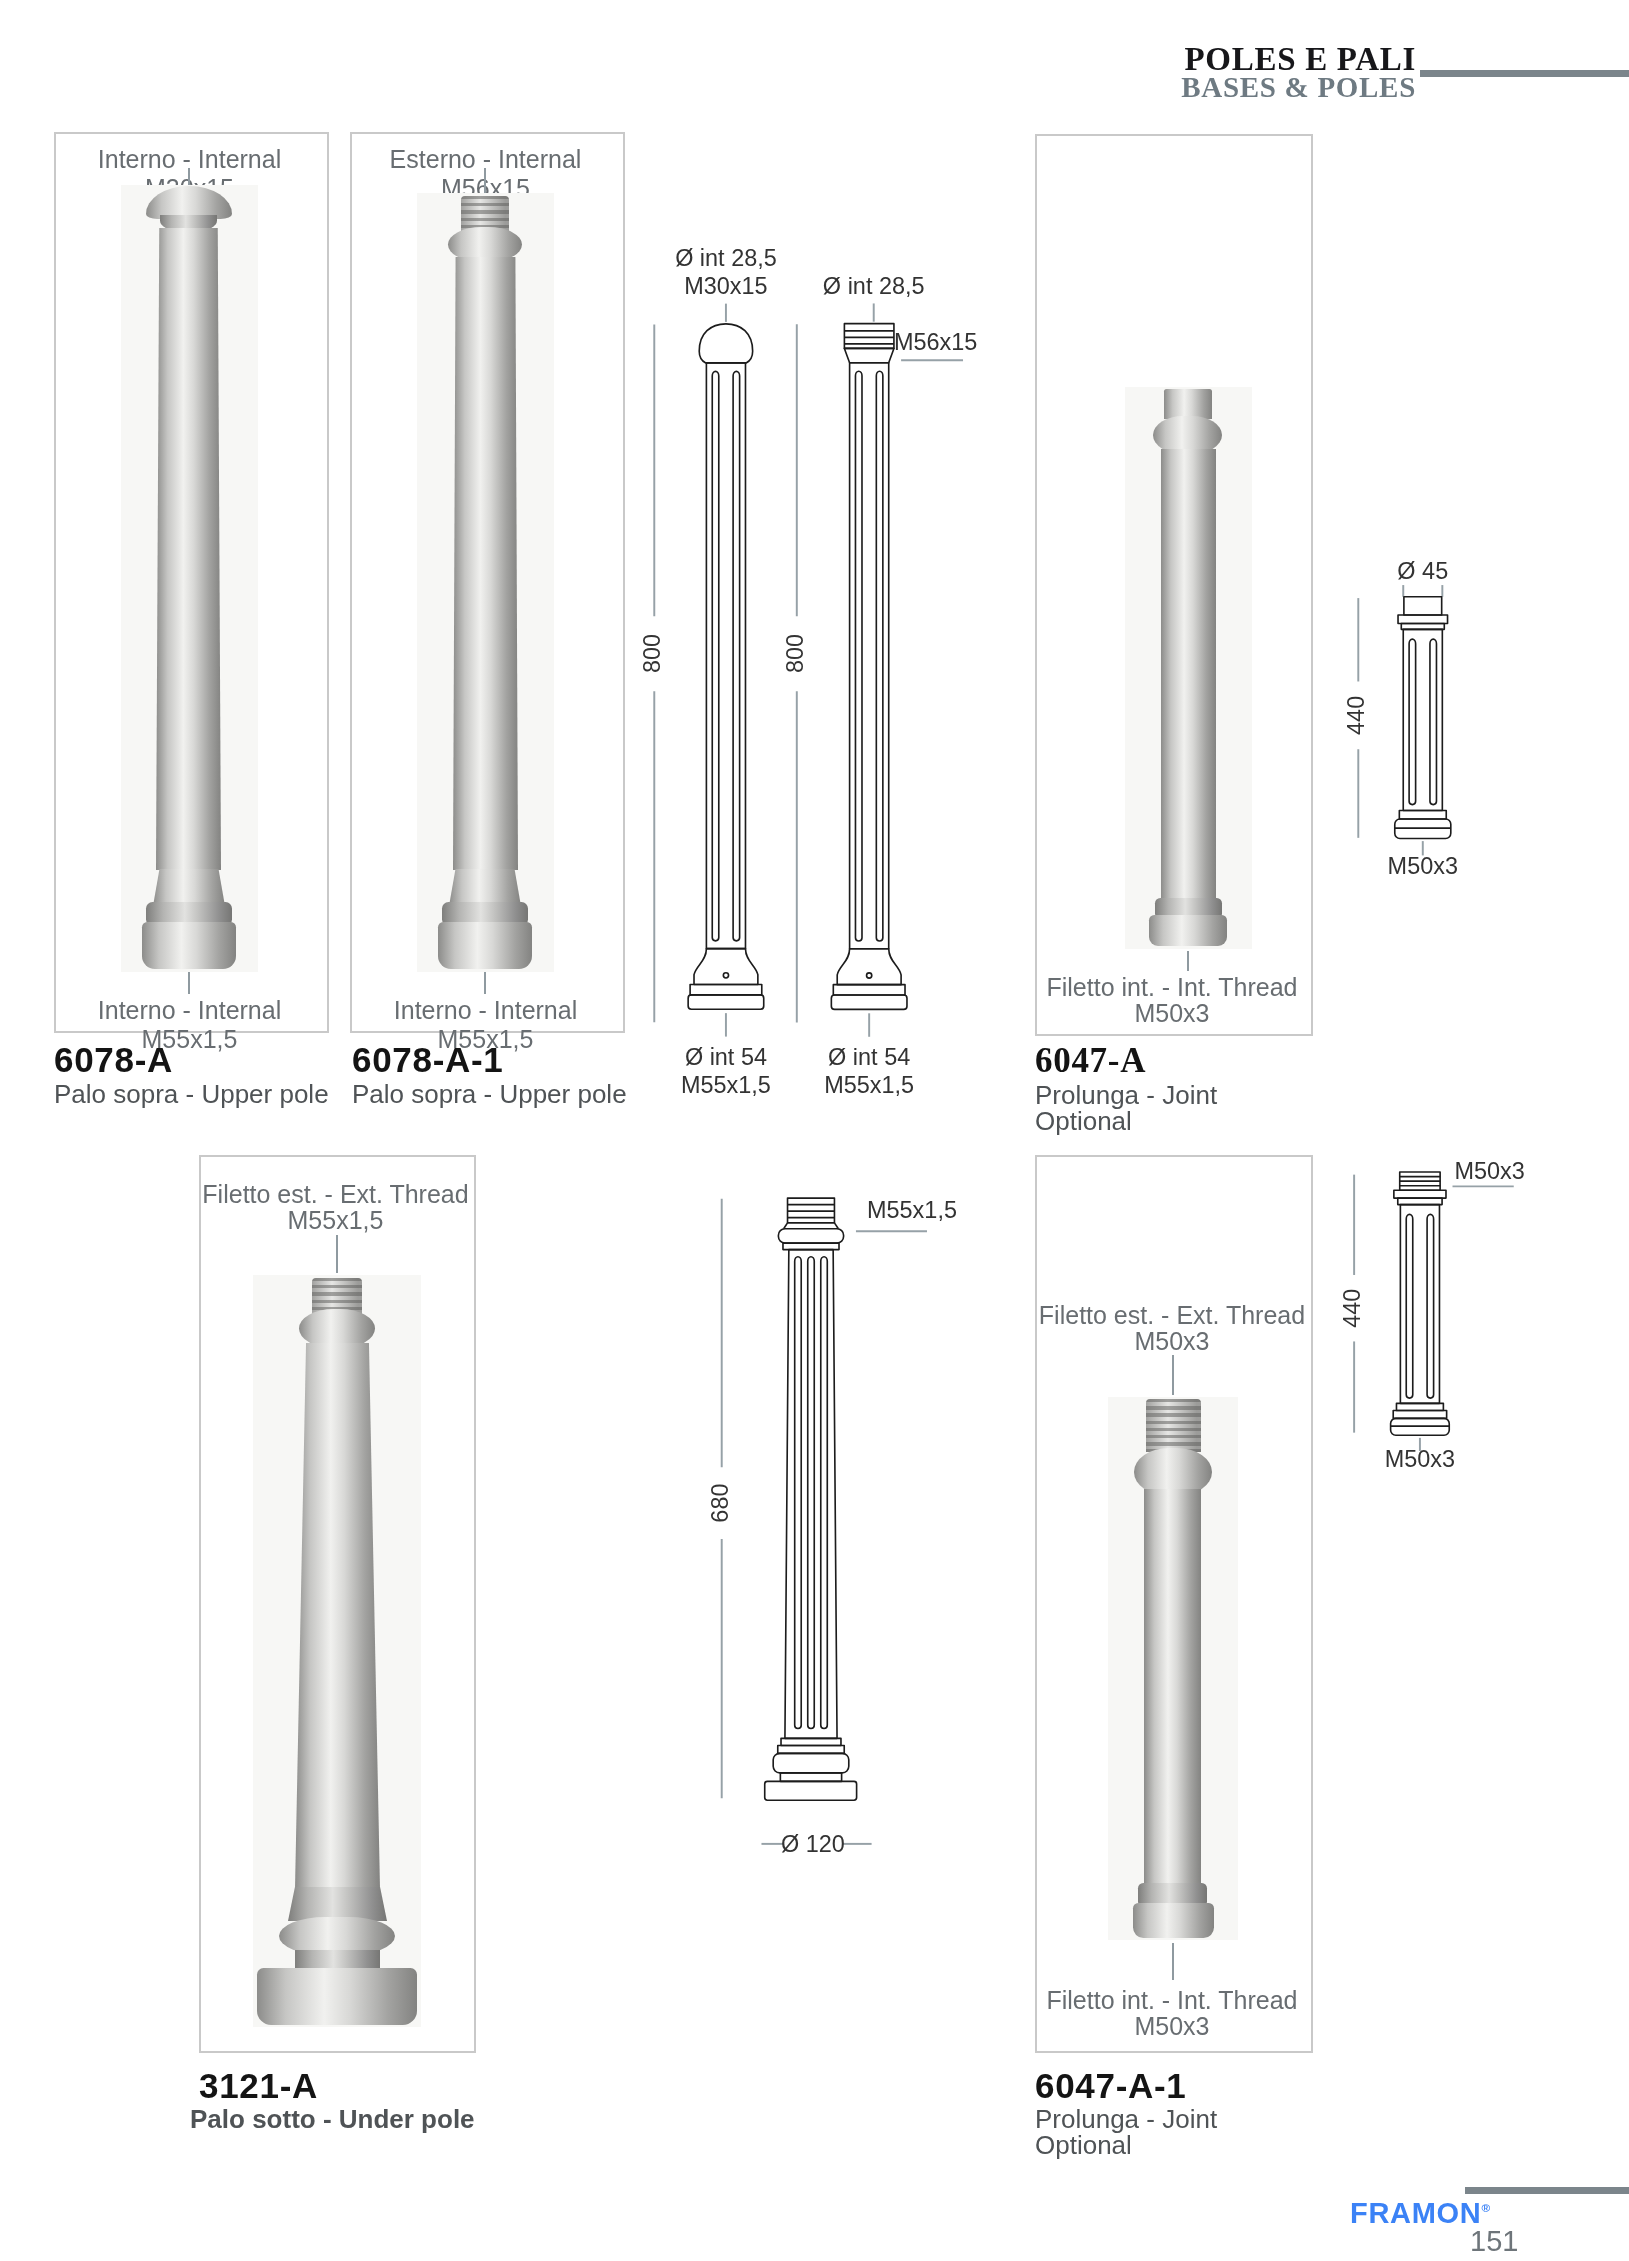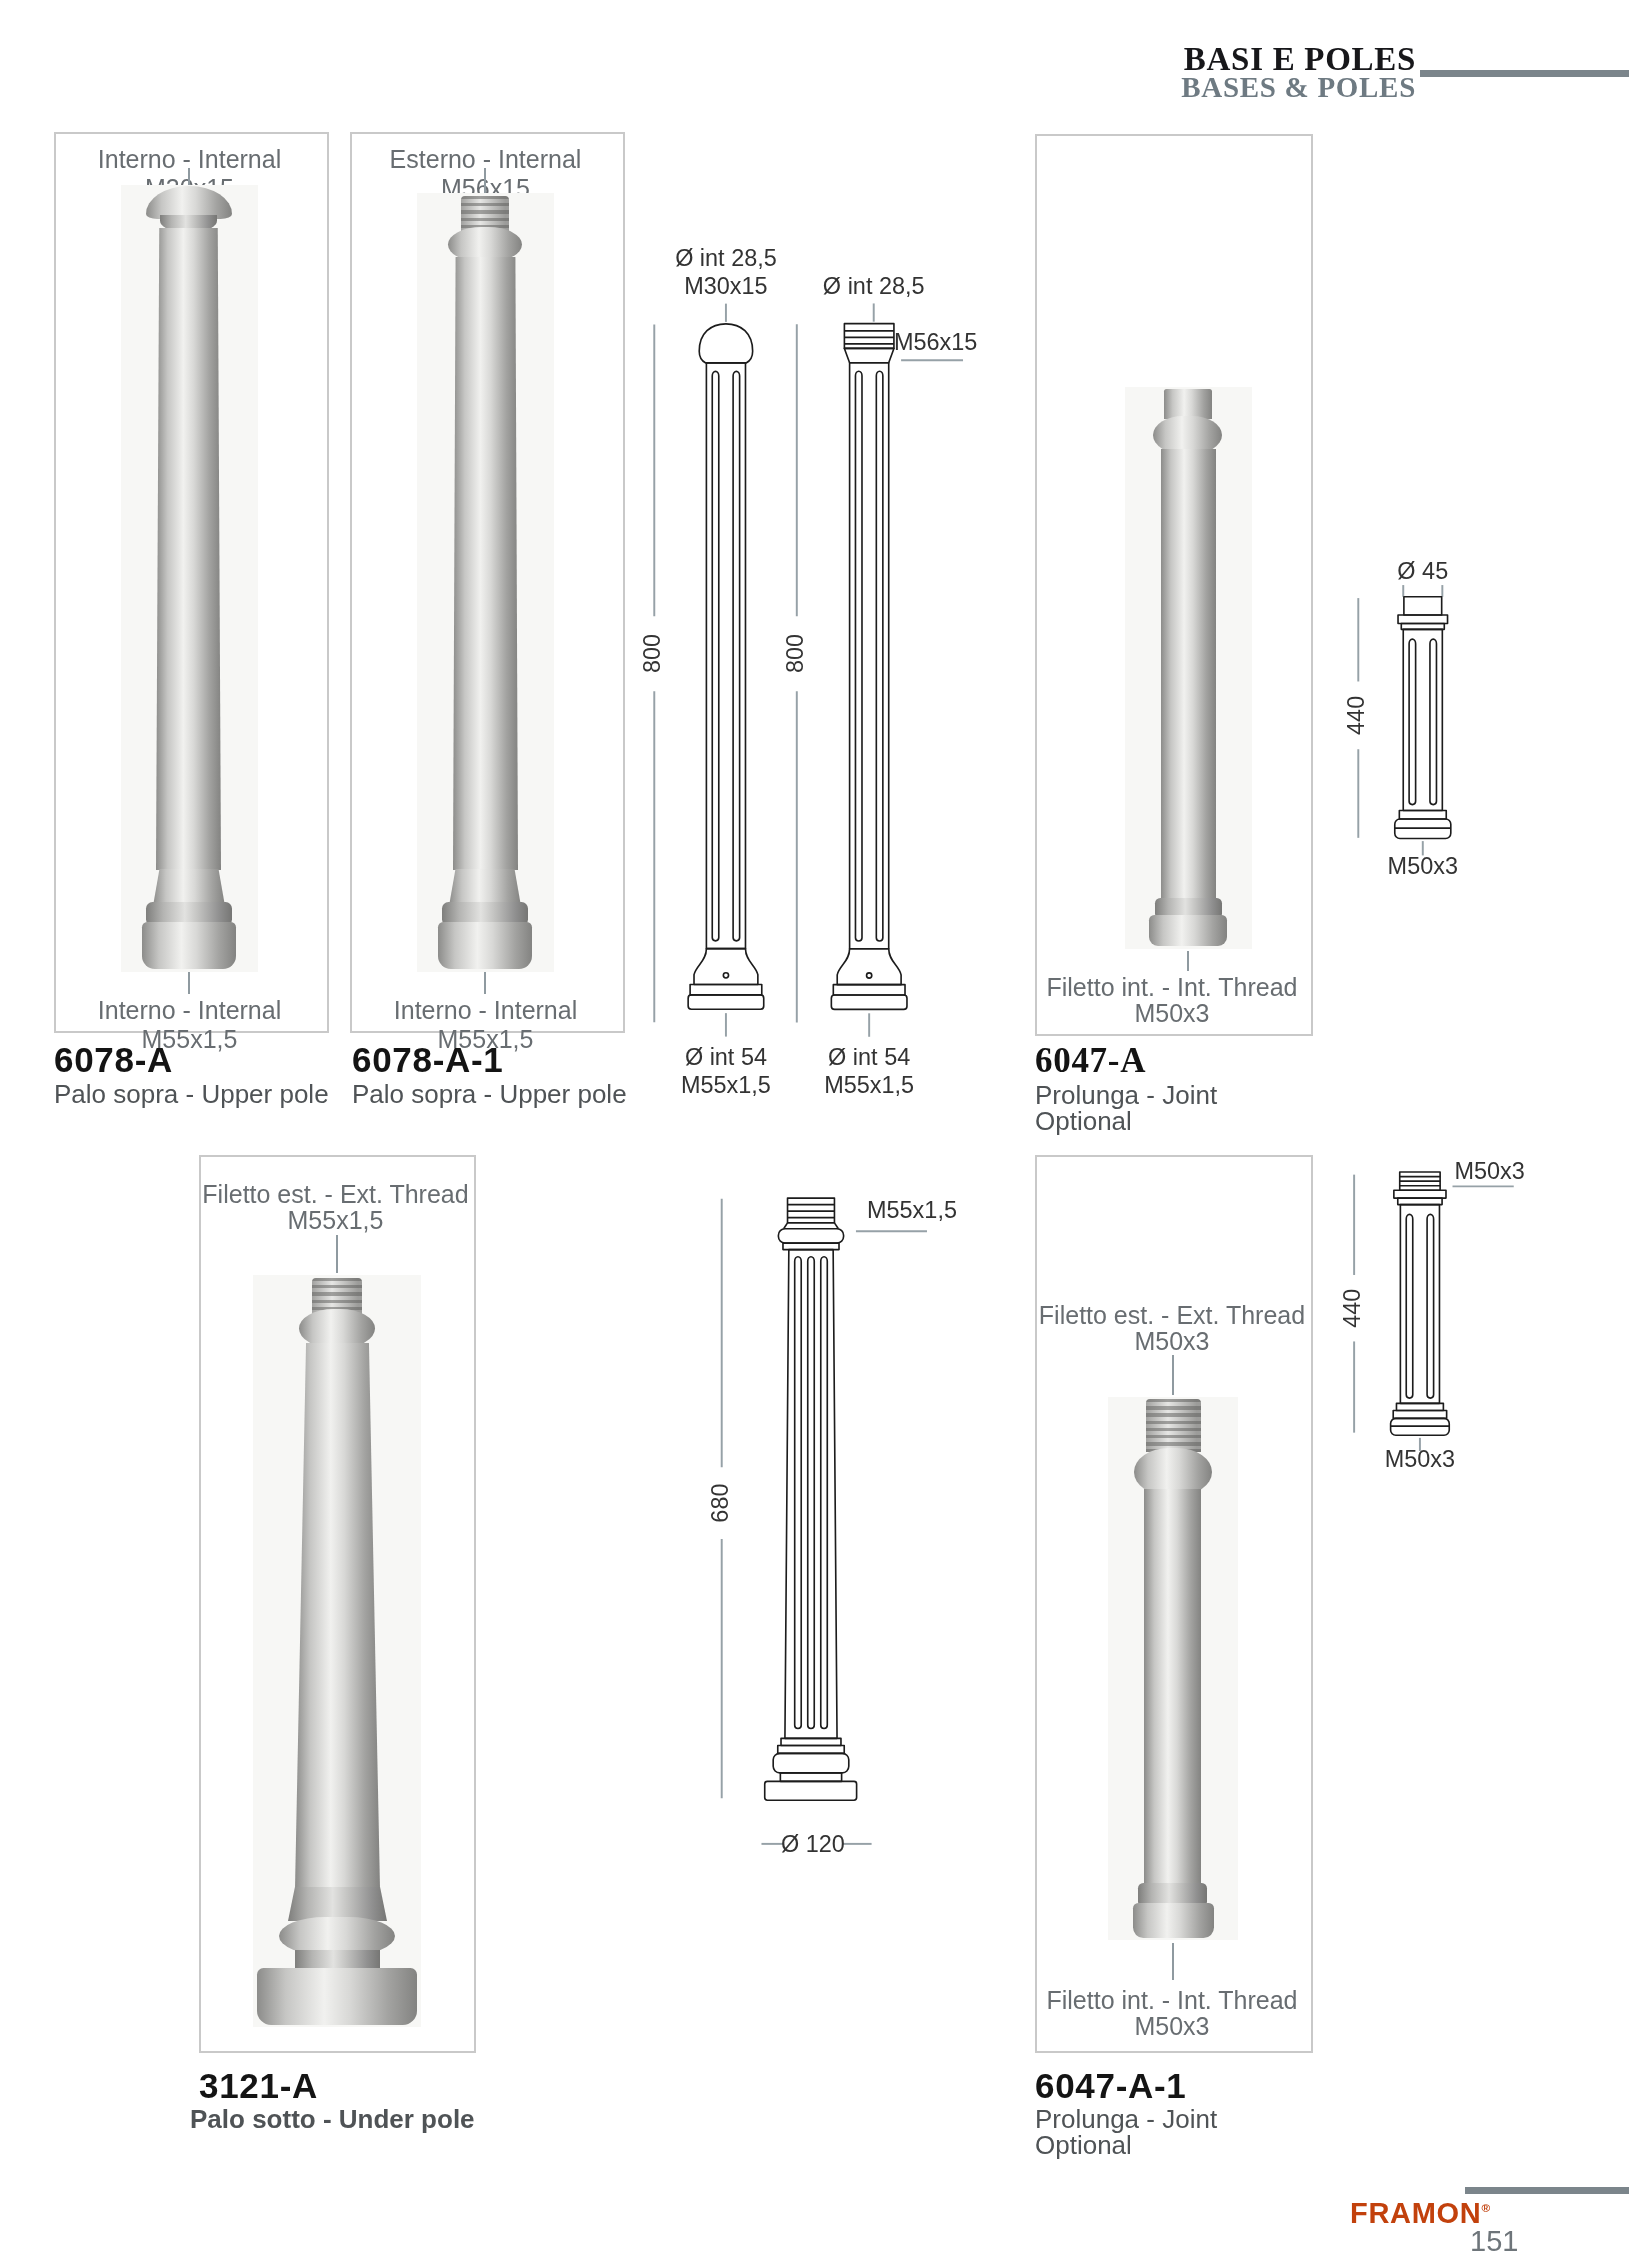--- a/index.html
+++ b/index.html
@@ -10,33 +10,33 @@
   .lbl{position:absolute;font-size:25px;color:#686d71;text-align:center;line-height:1.15;}
   .code{position:absolute;font-size:35px;font-weight:bold;color:#141414;letter-spacing:0.7px;line-height:1;}
   .sub{position:absolute;font-size:26px;color:#4f5356;line-height:1;}
   .leader{position:absolute;width:2px;background:#8f9aa0;}
   .met{background:linear-gradient(90deg,#8c8c8a 0%,#c6c6c4 18%,#f1f1ef 42%,#d8d8d6 58%,#a3a3a1 82%,#838381 100%);}
   .met2{background:linear-gradient(90deg,#7e7e7c 0%,#b4b4b2 20%,#e2e2e0 45%,#c4c4c2 60%,#909090 85%,#767674 100%);}
   .thr{background-image:linear-gradient(90deg,rgba(105,105,103,.55),rgba(255,255,255,0) 40%,rgba(95,95,93,.55) 92%),repeating-linear-gradient(180deg,#9f9f9d 0 3.3px,#e6e6e4 3.3px 7.2px);}
   .hdr-it{position:absolute;font-family:"Liberation Serif",serif;font-weight:bold;font-size:33px;color:#17171a;line-height:1;letter-spacing:0.7px;}
   .hdr-en{position:absolute;font-family:"Liberation Serif",serif;font-weight:bold;font-size:29px;color:#6e7a82;line-height:1;letter-spacing:0.7px;}
   .gbar{position:absolute;background:#7b858b;}
-  .brand{position:absolute;font-size:29px;font-weight:800;color:#c2410c;letter-spacing:0.7px;line-height:1;}
+  .brand{position:absolute;font-size:29px;font-weight:800;color:#3b82f6;letter-spacing:0.7px;line-height:1;}
   .brand sup{font-size:11.7px;}
   .pageno{position:absolute;font-size:29px;color:#6e757a;line-height:1;margin-top:28px;}
   svg{position:absolute;overflow:visible;}
   .ln{stroke:#1c1c1c;stroke-width:2.5;fill:none;stroke-linejoin:round;}
   .dim{stroke:#96a1a7;stroke-width:3;fill:none;}
   .dtx{font-family:"Liberation Sans",sans-serif;font-size:36px;fill:#333333;}
   .mid{text-anchor:middle;}
 </style>
 </head>
 <body>
 
-<div class="hdr-it" style="right:213px;top:43px;">BASI E POLES</div>
+<div class="hdr-it" style="right:213px;top:43px;">POLES E PALI</div>
 <div class="hdr-en" style="right:213px;top:73px;">BASES &amp; POLES</div>
 <div class="gbar" style="left:1420px;top:70px;width:209px;height:7.2px;"></div>
 
 <div class="box" style="left:54px;top:132px;width:271px;height:897px;"></div>
 <div class="lbl" style="left:54px;top:145px;width:271px;">Interno - Internal M30x15</div>
 <div class="leader" style="left:188px;top:168px;height:18px;"></div>
 <div class="photo-bg" style="left:121px;top:185px;width:137px;height:787px;"></div>
 <div class="abs met" style="left:146px;top:186px;width:86px;height:33px;border-radius:52% 52% 14% 14% / 90% 90% 16% 16%;"></div>
 <div class="abs met2" style="left:160px;top:215px;width:57px;height:15.6px;border-radius:0 0 19.6px 19.6px / 0 0 10.4px 10.4px;"></div>
 <div class="abs met" style="left:156px;top:228px;width:65px;height:642px;clip-path:polygon(5% 0,95% 0,100% 100%,0 100%);"></div>

